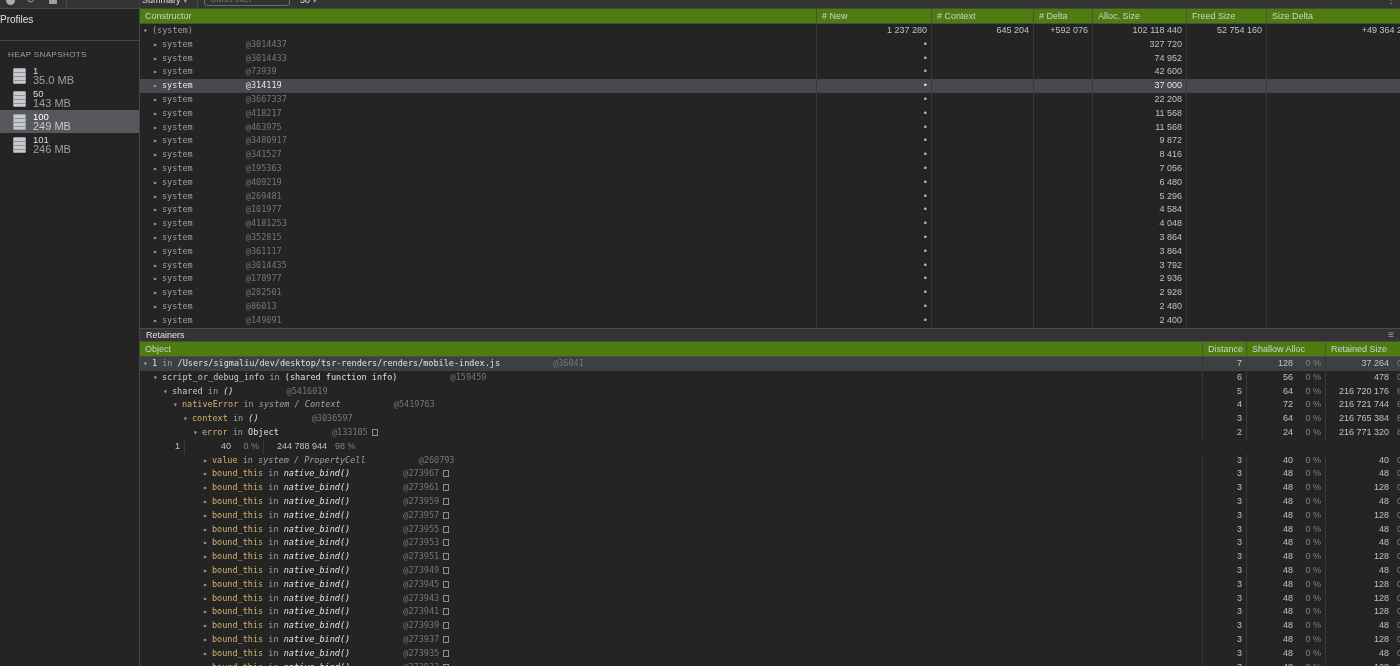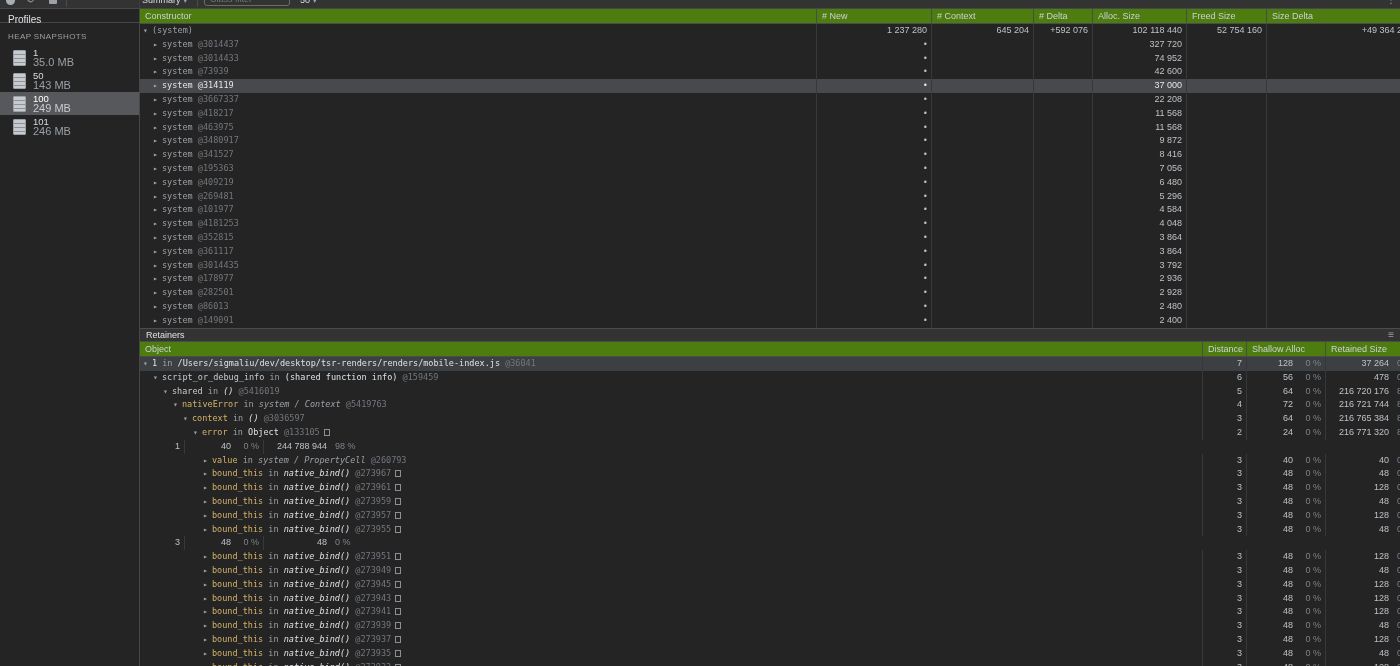--- a/index.html
+++ b/index.html
@@ -21,42 +21,42 @@
               background:transparent; color:#9aa0a6; font-size:9px; padding:2px 5px; outline:none; font-family:"Liberation Sans",sans-serif; }
   .tb-base{ position:absolute; left:160px; top:-7px; height:14px; line-height:14px; color:#d8dce0; }
   .tb-overflow{ position:absolute; right:4px; top:-6px; color:#9aa0a6; font-size:10px; }
 
   
   .content{ display:flex; height:657px; }
   .sidebar{ width:140px; flex:none; border-right:1px solid #474747; background:#242424; overflow:hidden; }
   .main{ width:1260px; flex:none; display:flex; flex-direction:column; overflow:hidden; }
 
   
-  .sidebar-title{ height:14px; line-height:21px; padding-left:8px; font-size:10px; color:#dde1e5; border-bottom:1px solid #474747; }
+  .sidebar-title{ height:32px; line-height:21px; font-size:10px; color:#dde1e5; border-bottom:1px solid #474747; }
   .sidebar-section{ padding:9px 8px 5px 8px; font-size:8px; letter-spacing:.4px; color:#9aa0a6; }
   .snap{ display:flex; align-items:center; height:23px; padding-left:13px; }
   .snap.sel{ background:#56585c; }
   .snap-icon{ width:13px; height:16px; flex:none; margin-right:7px; border:1px solid #9aa0a6; border-radius:1px;
               background:repeating-linear-gradient(#c7cbd0 0 3px, #8d9298 3px 4px); }
   .snap-name{ font-size:9.5px; line-height:10px; color:#d8dce0; }
   .snap-size{ font-size:11px; line-height:9px; color:#9aa0a6; }
   .snap.sel .snap-name{ color:#ffffff; }
   .snap.sel .snap-size{ color:#c7cbd0; }
 
   
   .grid-header{ display:flex; height:15px; line-height:14px; background:#4d7c0f; border-bottom:1px solid #4b4b4b; flex:none; }
   .hcell{ flex:none; overflow:hidden; padding-left:5px; color:#cdd1d6; white-space:nowrap; }
   .hcell + .hcell{ border-left:1px solid #4b4b4b; }
   .row{ display:flex; height:13.8px; line-height:13.8px; white-space:nowrap; flex:none; }
   .cell{ flex:none; overflow:hidden; }
   .cell + .cell{ border-left:1px solid #383838; }
   .num{ text-align:right; padding-right:4px; color:#bdc1c6; }
   .name-cell{ font-family:"DejaVu Sans Mono", monospace; font-size:8.5px; }
   .arrow{ display:inline-block; width:9px; color:#9aa0a6; font-size:8px; }
-  .oid{ color:#72777d; }
+  .oid{ color:#72777d;padding-left:48px; }
 
   
   #ctor-rows{ height:304px; overflow:hidden; }
   .cname{ color:#9aa0a6; }
   .row.sel{ background:#47494d; }
   .row.sel .cname, .row.sel .oid, .row.sel .num{ color:#e2e5e9; }
 
   
   .retainers-bar{ height:14px; flex:none; background:#333333; border-top:1px solid #4b4b4b; border-bottom:1px solid #4b4b4b;
                   display:flex; align-items:center; justify-content:space-between; padding:0 6px; color:#dde1e5; }
@@ -505,20 +505,21 @@
             <span class="cell sizecell" style="width: 79px;">
               <span class="sz">48</span>
               <span class="pct">0 %</span>
             </span>
             <span class="cell sizecell ret-col" style="width: 104px;">
               <span class="sz">48</span>
               <span class="pct">0 %</span>
             </span>
           </div>
           <div class="row">
+            <span class="cell name-cell" style="width: 1062px; padding-left: 63px;"><span class="arrow">▸</span><span class="rname prop">bound_this</span><span class="in-word">&nbsp;in&nbsp;</span><span class="robj func">native_bind()</span><span class="oid">&nbsp;@273953</span><span class="badge"></span></span>
             <span class="cell num" style="width: 44px;">3</span>
             <span class="cell sizecell" style="width: 79px;">
               <span class="sz">48</span>
               <span class="pct">0 %</span>
             </span>
             <span class="cell sizecell ret-col" style="width: 104px;">
               <span class="sz">48</span>
               <span class="pct">0 %</span>
             </span>
           </div>

